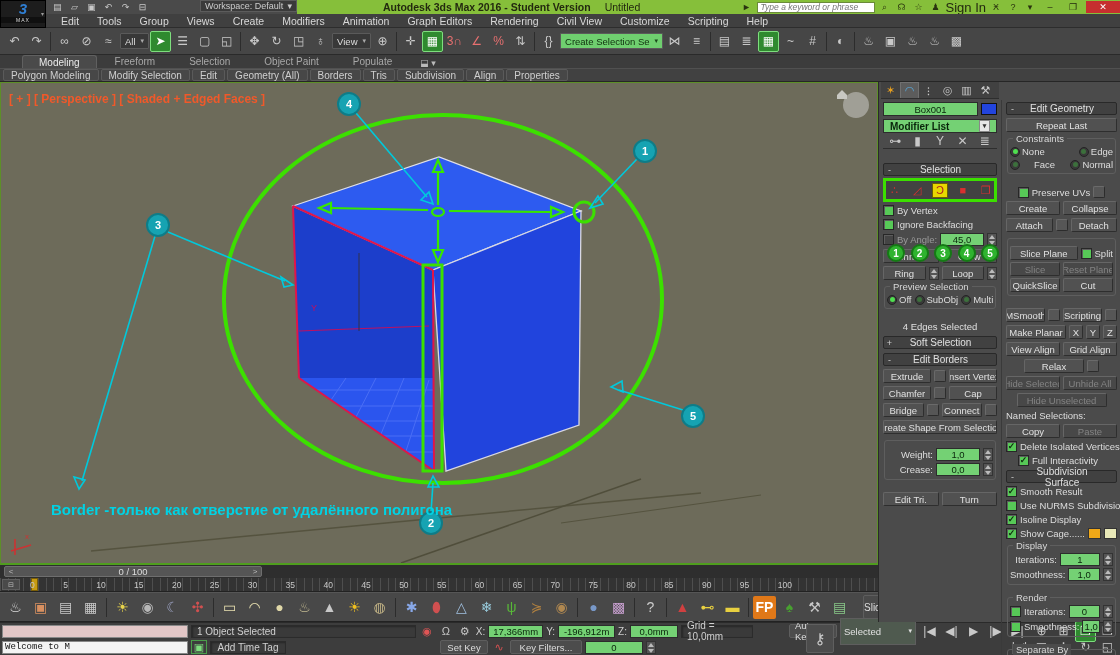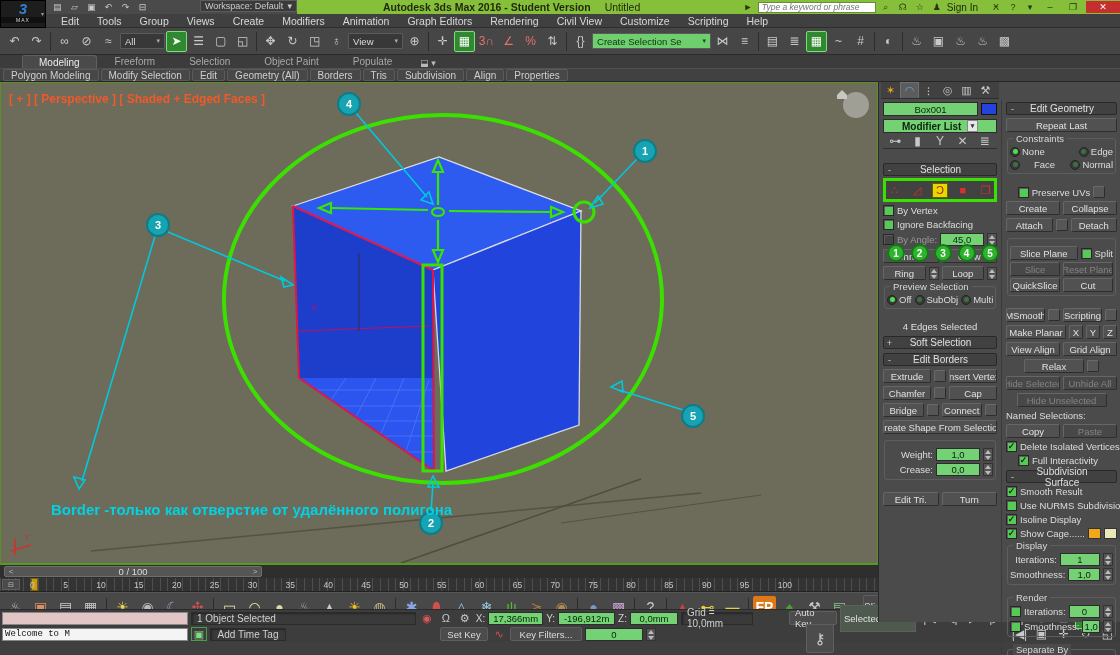--- a/index.html
+++ b/index.html
@@ -10,38 +10,38 @@
 #titlebar{left:0;top:0;width:1120px;height:14px;background:#4a4a4a;display:flex;align-items:stretch}
 #qaccess{display:flex;align-items:center;gap:2px;padding-left:50px;width:200px}
 #qaccess .tbicon{width:15px;height:13px;font-size:9px}
 #workspace-dd{height:12px;background:#3a3a3a;border:1px solid #5c5c5c;display:flex;align-items:center;gap:4px;padding:0 4px;font-size:9px;color:#ccc}
 #title-green{flex:1;background:#86bf3a;display:flex;align-items:center;color:#20280e;font-size:10.5px}
 #app-title{margin-left:86px;font-weight:bold;color:#23290f}
 #doc-title{margin-left:14px;color:#23290f}
 #searchwrap{margin-left:auto;display:flex;align-items:center;gap:3px}
 #search-input{width:118px;height:11px;border:1px solid #6a8a3a;background:#fff;color:#888;font-style:italic;font-size:8.5px;padding:0 3px;font-family:"Liberation Sans",sans-serif}
 .ticon{width:14px;height:12px;display:flex;align-items:center;justify-content:center;color:#2a330f;font-size:9px}
-#signin-label{font-size:10px;color:#23290f;margin-right:8px}
+#signin-label{font-size:13px;color:#23290f;}
 .winbtn{width:20px;height:12px;display:flex;align-items:center;justify-content:center;font-size:9px;color:#23290f}
 #close-btn{width:34px;background:#c62f2f;color:#fff}
 
 #logo{left:0;top:0;width:46px;height:28px;background:#1d1d1d;z-index:40;border:1px solid #000;display:flex;flex-direction:column;align-items:center}
 #logo-3{color:#2f7fd4;font-weight:bold;font-size:15px;font-style:italic;line-height:16px}
 #logo-max{font-size:5px;color:#ddd;letter-spacing:1px;background:#101010;width:100%;text-align:center}
 #logo-arrow{position:absolute;right:1px;top:9px;font-size:6px;color:#999}
 
 #menubar{left:0;top:14px;width:1120px;height:14px;background:#404040;border-bottom:1px solid #2d2d2d;display:flex;align-items:center;gap:0;padding-left:52px}
 .menu-item{padding:0 9px;font-size:10.5px;color:#d8d8d8}
 
 #maintoolbar{left:0;top:28px;width:1120px;height:27px;background:#464646;border-bottom:1px solid #2a2a2a;display:flex;align-items:center;padding-left:4px;gap:1px}
 .tbicon{width:21px;height:21px;display:inline-flex;align-items:center;justify-content:center;color:#c9c9c9;font-size:12px;border:1px solid transparent;border-radius:2px}
 .tbicon.act{background:#2f8a2f;border:1px solid #7ede7e;color:#fff}
 .tbicon.txticon{font-size:8px;font-weight:bold;border-radius:2px}
 .tbsep{width:1px;height:19px;background:#2c2c2c;margin:0 2px;display:inline-block}
-.tbdd{height:16px;background:#383838;border:1px solid #5a5a5a;display:inline-flex;align-items:center;gap:21px;padding:0 4px;font-size:9.5px;color:#ddd;border-radius:1px}
+.tbdd{height:16px;background:#383838;border:1px solid #5a5a5a;display:inline-flex;align-items:center;gap:5px;padding:0 4px;font-size:9.5px;color:#ddd;border-radius:1px}
 .tbdd.green{background:#6fcf6f;color:#10300f}
 .tbdd .dda{font-size:7px;color:#aaa}
 .tbdd.green .dda{color:#1a4a1a}
 
 #ribbon{left:0;top:55px;width:1120px;height:27px;background:#3c3c3c}
 #rtabs{height:13px;display:flex;align-items:flex-end;padding-left:22px;gap:2px}
 .rtab{padding:0 16px;font-size:10px;color:#a8a8a8;height:13px;display:flex;align-items:center}
 .rtab.active{background:#4a4a4a;color:#ececec;border:1px solid #606060;border-bottom:none;border-radius:3px 3px 0 0}
 #ribbon-config{margin-left:10px;color:#bbb;font-size:9px}
 #rsubtabs{height:14px;display:flex;align-items:center;padding-left:3px;gap:2px;background:#414141;border-top:1px solid #505050;border-bottom:1px solid #262626}
@@ -56,21 +56,21 @@
 #ruler{left:0;top:578px;width:878px;height:14px;background:#333;border-bottom:1px solid #222;background-image:repeating-linear-gradient(90deg,#4e4e4e 0 1px,transparent 1px 7.6px);}
 #ruler-icon{position:absolute;left:2px;top:1px;width:18px;height:11px;background:#4a4a4a;border:1px solid #5e5e5e;font-size:7px;display:flex;align-items:center;justify-content:center;color:#bbb}
 #ruler-marker{position:absolute;left:31px;top:0;width:7px;height:13px;background:#c79b12;border:1px solid #7a5e08}
 #ruler-labels{position:absolute;left:30px;top:2px;width:762px;display:flex;justify-content:space-between}
 .tick-label{font-size:8.5px;color:#c8c8c8}
 
 #shelf{left:0;top:592px;width:878px;height:30px;background:#484848;border-top:1px solid #565656;border-bottom:1px solid #222;display:flex;align-items:center;padding-left:4px;gap:2px}
 #shelf .tbicon{width:23px;height:23px;font-size:14px}
 #slideknit-btn{margin-left:10px;width:78px;height:24px;background:#4a4a4a;border:1px solid #5e5e5e;border-radius:2px;display:flex;align-items:center;justify-content:center;font-size:10px;color:#ddd}
 
-#statusbar{left:0;top:609px;width:1120px;height:33px;background:#3d3d3d;border-top:1px solid #2a2a2a}
+#statusbar{left:0;top:622px;width:1120px;height:33px;background:#3d3d3d;border-top:1px solid #2a2a2a}
 .srow{height:16px;display:flex;align-items:center;gap:3px;padding:1px 2px}
 #ms-pink{width:186px;height:13px;background:#e2c6c6;border:1px solid #888}
 #ms-white{width:186px;height:13px;background:#f4f4f4;border:1px solid #888;color:#111;font-family:"Liberation Mono",monospace;font-size:9px;padding-left:2px;display:flex;align-items:center}
 .sfield{height:13px;background:#3a3a3a;border:1px solid #2b2b2b;box-shadow:inset 1px 1px 2px #262626;display:flex;align-items:center;padding:0 5px;font-size:10px;color:#d0d0d0}
 #status-field{flex:1;max-width:344px}
 #prompt-field{flex:1;max-width:344px}
 .sicon{width:16px;height:14px;display:flex;align-items:center;justify-content:center;font-size:11px;color:#c6c6c6}
 .xyz-label{font-size:10px;color:#cfcfcf}
 .gfield{background:#74d174;color:#09250b;border:1px solid #2c2c2c;height:13px;display:flex;align-items:center;justify-content:center;font-size:9.5px}
 #grid-box{width:72px;justify-content:center}
@@ -105,21 +105,21 @@
 .radio.on i{background:#4fe04f}
 .cblabel{font-size:9.5px;color:#dedede;white-space:nowrap}
 .rhead{height:13px;margin:4px 2px 0;background:#414141;border:1px solid #292929;border-radius:2px;display:flex;align-items:center;font-size:10px;color:#e0e0e0}
 .rhead .pm{width:11px;text-align:center;font-size:9px;color:#cfcfcf}
 .rhead .rtitle{flex:1;text-align:center;padding-right:10px}
 .gb{position:relative;border:1px solid #5e5e5e;border-radius:3px;margin:6px 3px 12px;padding:5px 0 3px}
 .gbt{position:absolute;top:-6px;left:5px;background:#4b4b4b;padding:0 3px;font-size:9.5px;color:#d8d8d8}
 #objname-row{margin-top:3px}
 #objname-field{flex:1;height:14px}
 #objcolor{flex:0 0 16px;height:12px;background:#2244dd;border:1px solid #111}
-#modlist-dd{flex:1;height:14px;background:#74d174;color:#09250b;border:1px solid #2c2c2c;display:flex;align-items:center;font-size:10px;padding:0 18px;font-weight:bold}
+#modlist-dd{flex:1;height:14px;background:#74d174;color:#09250b;border:1px solid #2c2c2c;display:flex;align-items:center;font-size:10px;padding:0 6px;font-weight:bold}
 #modlist-dd .dda{margin-left:auto;background:#e8e8e8;color:#333;width:11px;height:12px;font-size:7px;display:flex;align-items:center;justify-content:center;border:1px solid #888}
 #stackbox{margin:3px 2px 0;height:88px;background:#63cd63;border:1px solid #2c2c2c}
 #stackrow{height:14px;background:#2e77d0;display:flex;align-items:center;gap:3px;padding:0 2px;color:#fff;font-size:9.5px}
 #stackrow .sqico{width:9px;height:9px;background:#111;border:1px solid #000}
 #stackrow .bulb{margin-left:auto;color:#e8e8c0;font-size:9px}
 #stacktools{display:flex;align-items:center;gap:6px;height:15px;padding:0 4px;border-bottom:1px solid #2e2e2e;margin:1px 2px 0}
 #numcircles{position:absolute;left:6px;top:162px;width:112px;display:flex;justify-content:space-between;z-index:6}
 .numcirc{width:18px;height:18px;border-radius:50%;background:#2fb32f;border:2px solid #157a15;color:#fff;font-size:10px;font-weight:bold;display:flex;align-items:center;justify-content:center}
 #so-wrap{margin:2px 2px 0;border:3px solid #3ce000;background:#424242;display:flex;align-items:center;justify-content:center;gap:6px;height:24px}
 .soi{width:17px;height:15px;display:flex;align-items:center;justify-content:center;color:#d83030;font-size:11px}

